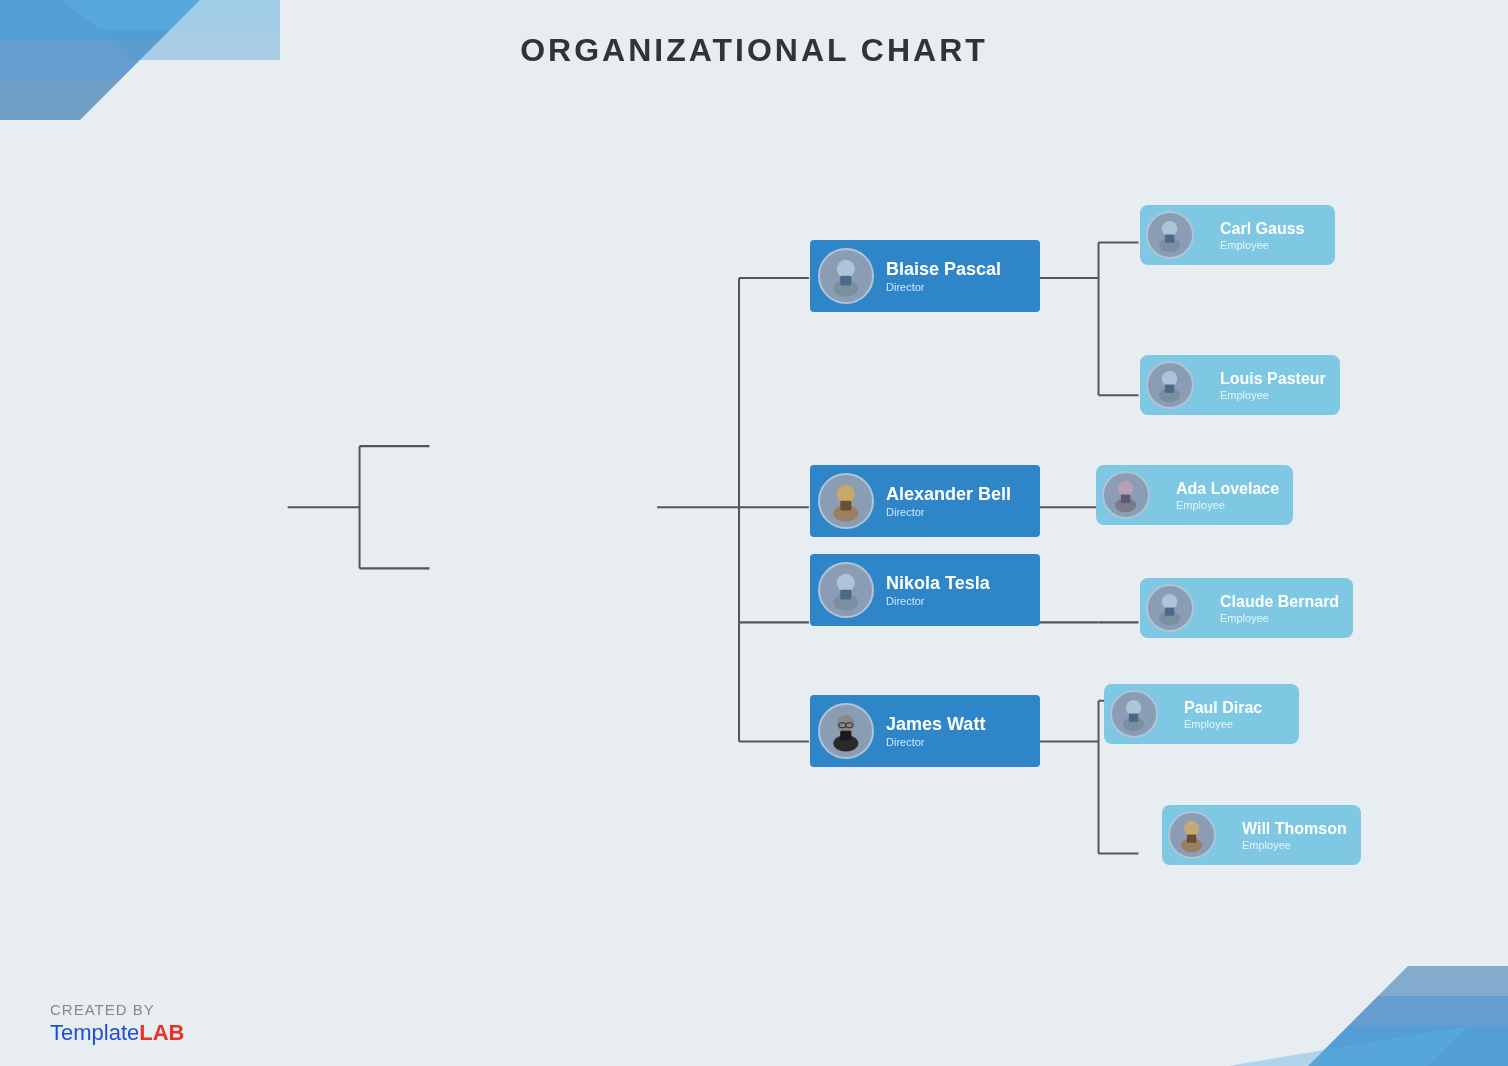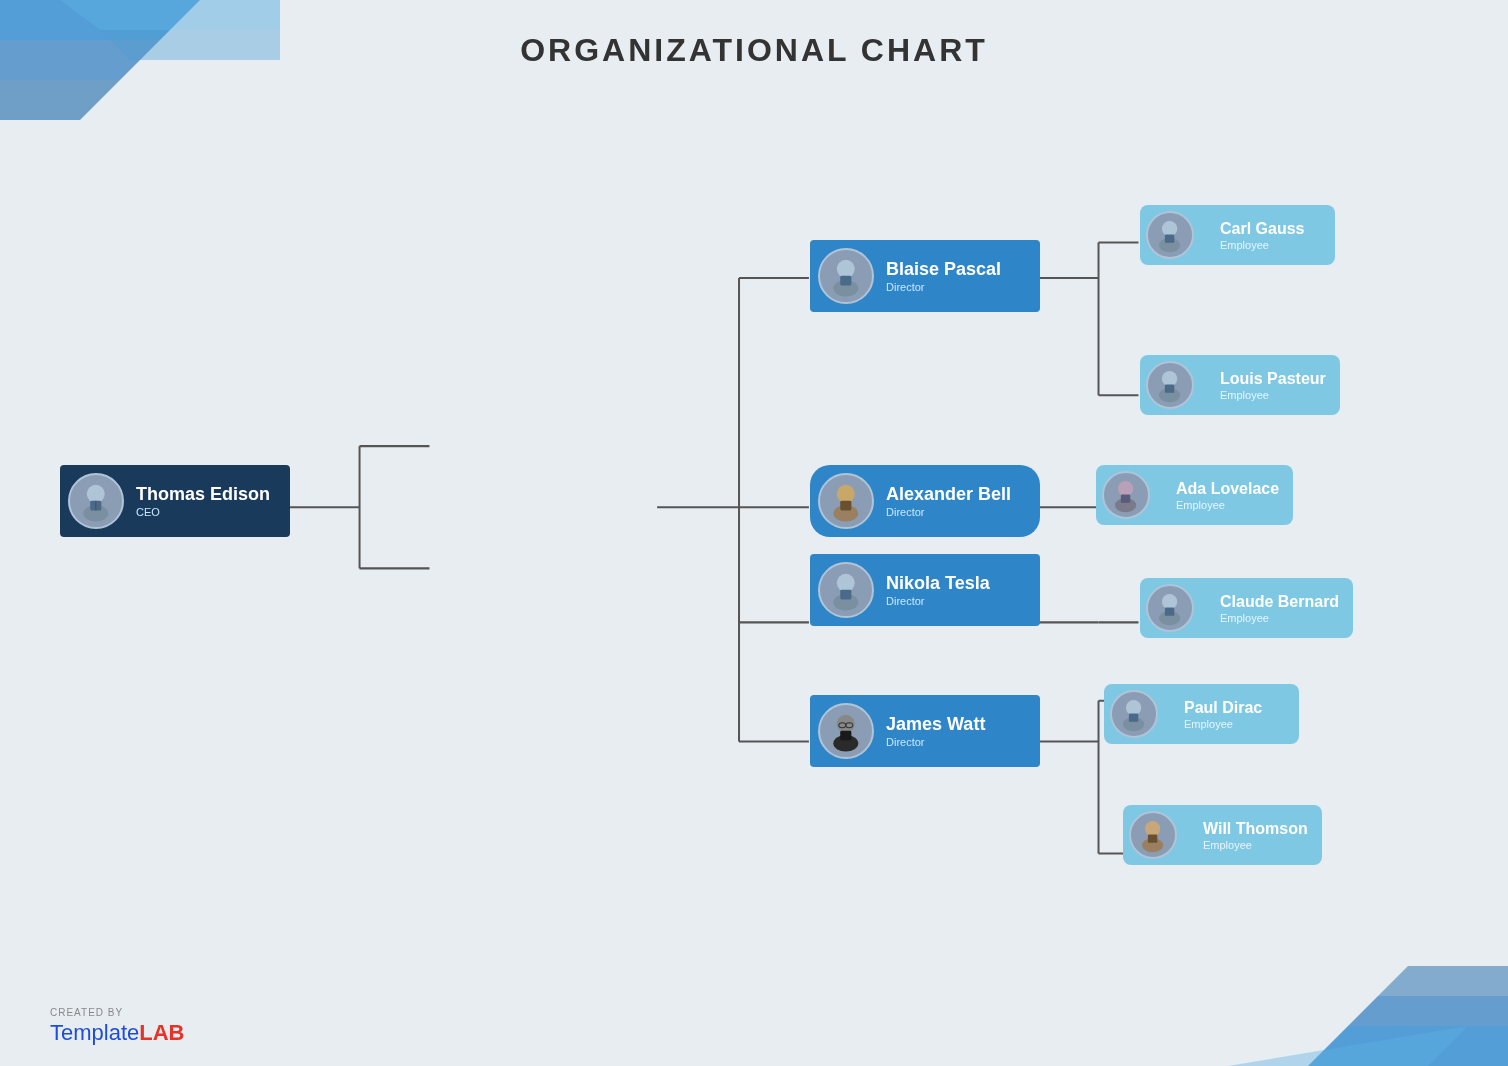--- a/index.html
+++ b/index.html
@@ -135,21 +135,21 @@
     
     .footer {
       position: absolute;
       bottom: 20px;
       left: 50px;
       display: flex;
       align-items: baseline;
       gap: 2px;
     }
     .footer-created {
-      font-size: 10px;
+      font-size: 15px;
       color: #888;
       letter-spacing: 1px;
       text-transform: uppercase;
       display: block;
       margin-bottom: 2px;
     }
     .footer-template {
       font-size: 22px;
       font-weight: 300;
       color: #1d4ed8;
@@ -231,57 +231,41 @@
 
       <line x1="998" y1="503" x2="1060" y2="503"></line>
       <line x1="1060" y1="503" x2="1100" y2="503"></line>
 
       <line x1="998" y1="620" x2="1060" y2="620"></line>
       <line x1="1060" y1="580" x2="1060" y2="730"></line>
       <line x1="1060" y1="580" x2="1100" y2="580"></line>
       <line x1="1060" y1="730" x2="1100" y2="730"></line>
     </svg>
 
-    <div class="node" style="left:20px; top:355px;">
-      <div class="card-dark" style="min-width:230px;">
-        <div class="avatar">
-          <svg viewBox="0 0 60 60" xmlns="http://www.w3.org/2000/svg">
-            <circle cx="30" cy="20" r="13" fill="#b0c4d8"></circle>
-            <ellipse cx="30" cy="48" rx="18" ry="12" fill="#7a8fa0"></ellipse>
-            <rect x="22" y="30" width="16" height="14" fill="#4a6a8a" rx="2"></rect>
-            <line x1="30" y1="30" x2="30" y2="44" stroke="#6a8aaa" stroke-width="1"></line>
-          </svg>
-        </div>
-        <div>
-          <div class="card-name">Thomas Edison</div>
-          <div class="card-role">CEO</div>
-        </div>
-      </div>
-    </div>
 
 
 
     <div class="node" style="left:770px; top:130px;">
       <div class="card-blue" style="min-width:230px;">
         <div class="avatar">
           <svg viewBox="0 0 60 60" xmlns="http://www.w3.org/2000/svg">
             <circle cx="30" cy="20" r="13" fill="#b0c4d8"></circle>
             <ellipse cx="30" cy="48" rx="18" ry="12" fill="#7a8fa0"></ellipse>
             <rect x="22" y="30" width="16" height="14" fill="#4a6a8a" rx="2"></rect>
           </svg>
         </div>
         <div>
           <div class="card-name">Blaise Pascal</div>
           <div class="card-role">Director</div>
         </div>
       </div>
     </div>
 
     <div class="node" style="left:770px; top:355px;">
-      <div class="card-blue" style="min-width:230px;border-radius:20px;">
+      <div class="card-blue" style="min-width:230px;">
         <div class="avatar">
           <svg viewBox="0 0 60 60" xmlns="http://www.w3.org/2000/svg">
             <circle cx="30" cy="20" r="13" fill="#c8a868"></circle>
             <ellipse cx="30" cy="48" rx="18" ry="12" fill="#9a8060"></ellipse>
             <rect x="22" y="30" width="16" height="14" fill="#6a5030" rx="2"></rect>
           </svg>
         </div>
         <div>
           <div class="card-name">Alexander Bell</div>
           <div class="card-role">Director</div>
@@ -398,21 +382,21 @@
             <rect x="22" y="30" width="16" height="14" fill="#4a6a8a" rx="2"></rect>
           </svg>
         </div>
         <div>
           <div class="card-name-sm">Paul Dirac</div>
           <div class="card-role-sm">Employee</div>
         </div>
       </div>
     </div>
 
-    <div class="node" style="left:1083px; top:695px;">
+    <div class="node" style="left:1122px; top:695px;">
       <div class="card-light" style="min-width:195px;">
         <div class="avatar-sm">
           <svg viewBox="0 0 60 60" xmlns="http://www.w3.org/2000/svg">
             <circle cx="30" cy="20" r="13" fill="#c8a878"></circle>
             <ellipse cx="30" cy="48" rx="18" ry="12" fill="#9a8060"></ellipse>
             <rect x="22" y="30" width="16" height="14" fill="#6a5030" rx="2"></rect>
           </svg>
         </div>
         <div>
           <div class="card-name-sm">Will Thomson</div>

